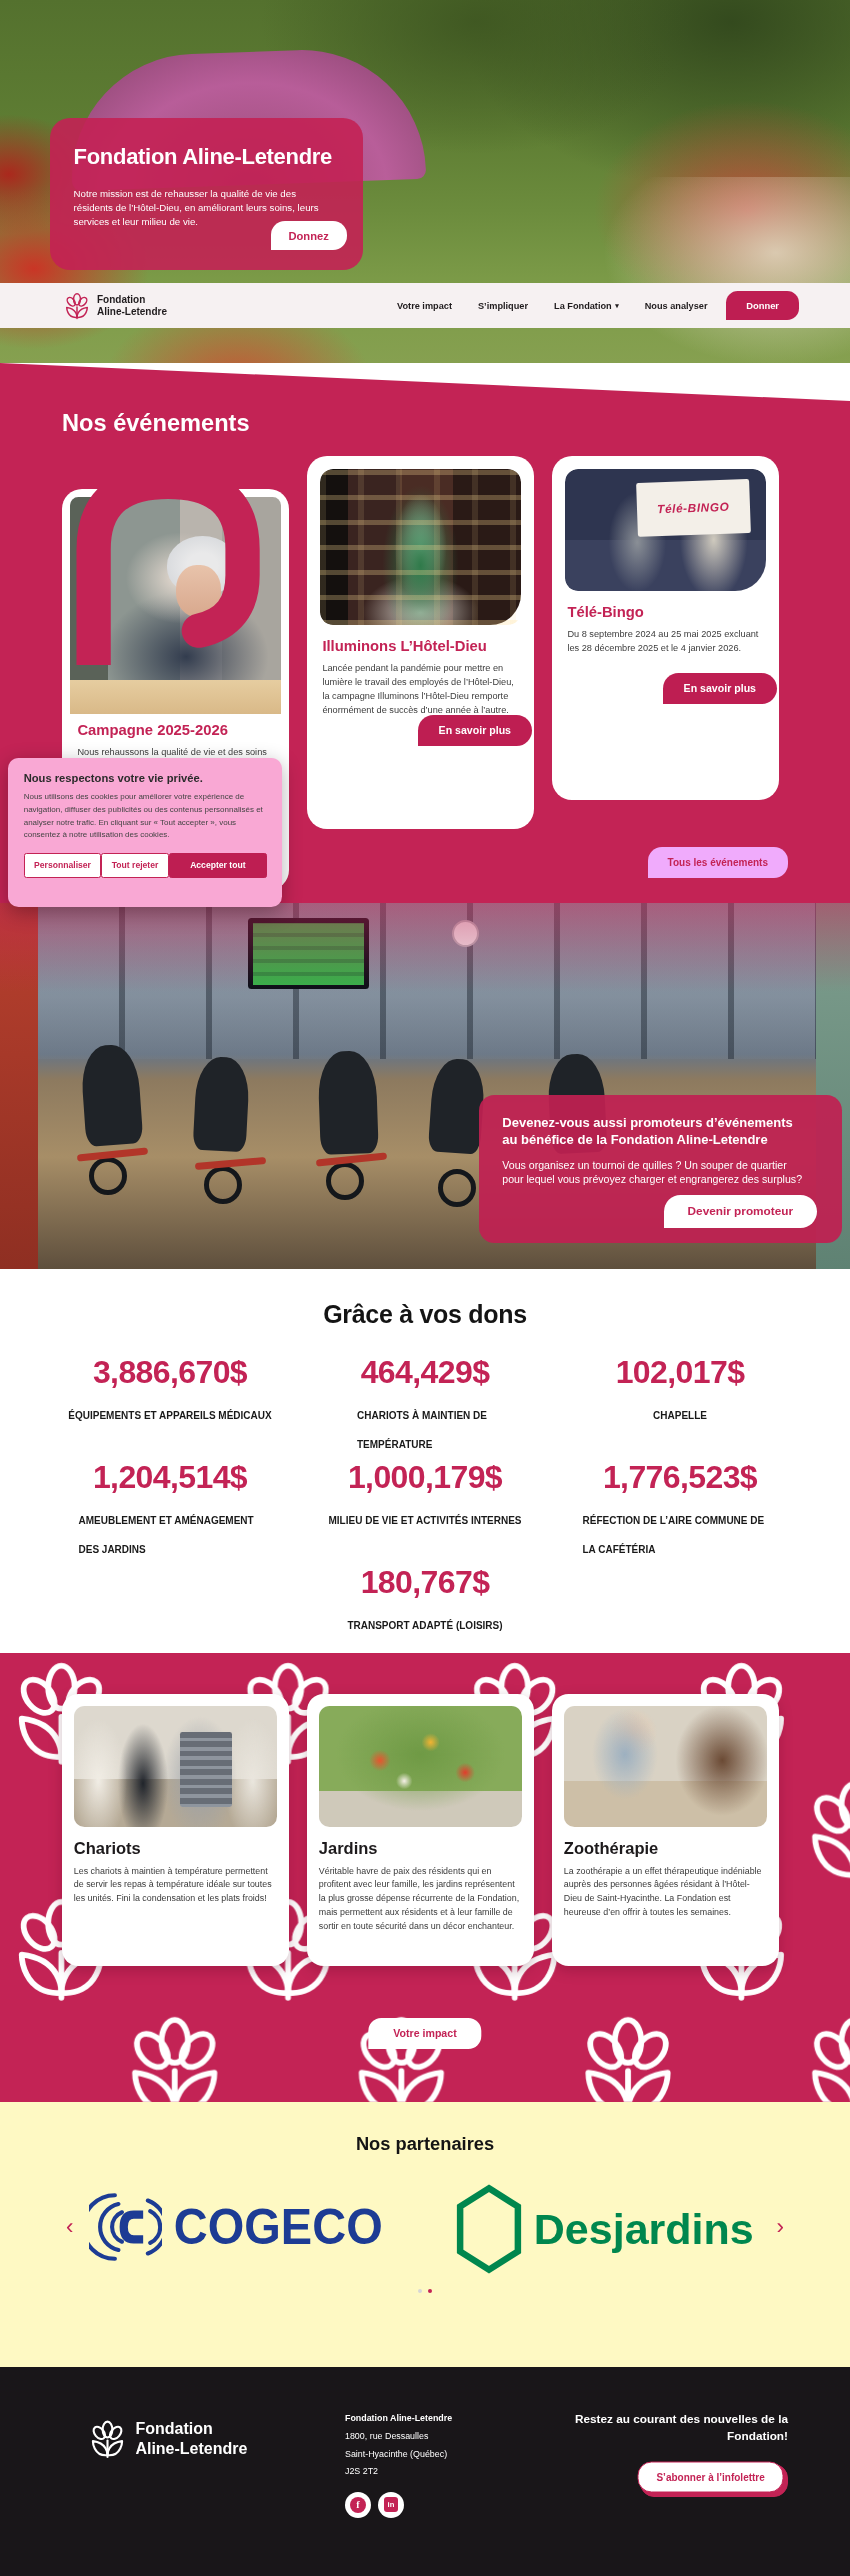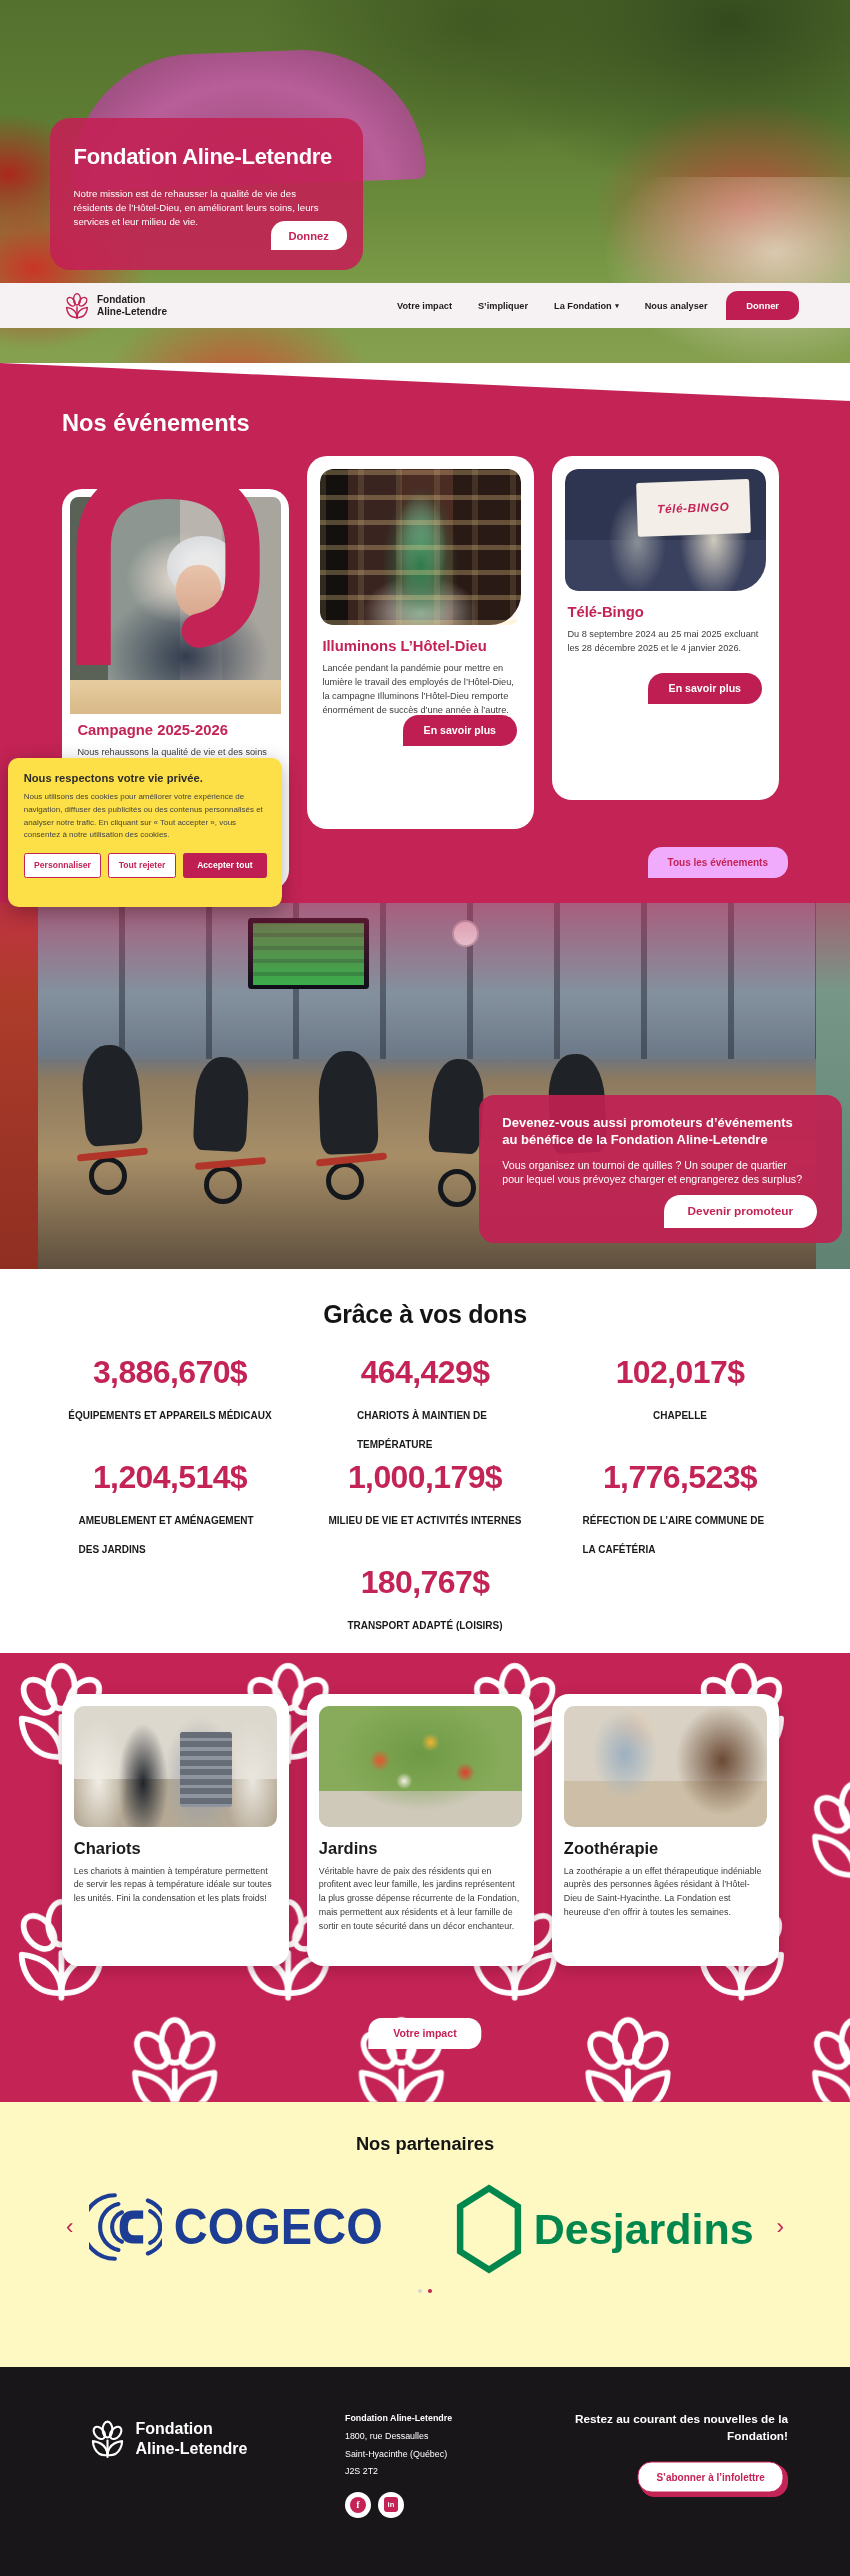--- a/index.html
+++ b/index.html
@@ -45,21 +45,21 @@
     cursor:pointer; font-family:inherit; }
 
   
   .events { position:relative; width:850px; height:540px; background:#C32355;
     clip-path:polygon(0 0, 100% 38px, 100% 100%, 0 100%); }
   .events h2 { position:absolute; left:62px; top:47px; color:#fff; font-size:23.6px; font-weight:bold; }
   .ev-card { position:absolute; background:#fff; border-radius:20px; overflow:hidden; }
   .ev-card .media { position:relative; border-radius:13px; overflow:hidden; }
   .ev-title { color:#C32355; font-size:14.8px; font-weight:bold; margin:11.8px 15.4px 0 15.4px; }
   .ev-text { color:#3c3c3c; font-size:9.2px; line-height:1.5; margin:8.3px 15.4px 0 15.4px; }
-  .btn-more { position:absolute; right:17px; background:#BE1E52; color:#fff; border:none;
+  .btn-more { position:absolute; right:2px; background:#BE1E52; color:#fff; border:none;
     font-weight:bold; font-size:10.6px; padding:9.4px 21px; border-radius:15.4px 15.4px 15.4px 0;
     cursor:pointer; font-family:inherit; }
   .card1 { left:62px; top:126px; width:227px; height:401px; }
   .card1 .media { margin:8.3px; height:213px; border-radius:10.6px; overflow:visible; }
   .media-camp { position:absolute; inset:0; border-radius:8.3px;
     background:
       radial-gradient(77px 65px at 52% 38%, #e8dcd2, rgba(232,220,210,0) 70%),
       radial-gradient(118px 94px at 55% 75%, #323c4e, rgba(50,60,78,0) 70%),
       linear-gradient(90deg,#5a6258 0 18%, #8d9691 18% 52%, #b9b4ad 52% 72%, #a8a59e 72% 100%); }
   .camp-hair { position:absolute; left:46%; top:18%; width:71px; height:59px; border-radius:50% 50% 46% 46%;
@@ -89,25 +89,25 @@
       linear-gradient(180deg,#2e3550 0 58%, #3a415e 58% 100%); }
   .bingo-sign { position:absolute; left:36%; top:10%; width:56%; height:44%; background:#f3efe8;
     border-radius:2.4px; transform:rotate(-2deg); display:flex; align-items:center; justify-content:center;
     color:#C32355; font-weight:bold; font-size:11.8px; font-style:italic; letter-spacing:0.6px; }
   .card2 .btn-more { top:259px; } .card3 .btn-more { top:217px; }
   .btn-all-events { position:absolute; right:62px; top:484px; background:#f0abfc; color:#C32355;
     border:none; font-weight:bold; font-size:10px; padding:10px 20px; border-radius:14px 14px 14px 0;
     cursor:pointer; font-family:inherit; }
 
   
-  .cookie { position:absolute; left:8.3px; top:758px; width:274px; min-height:149px; background:#fde047;
+  .cookie { position:absolute; left:8.3px; top:758px; width:274px; min-height:149px; background:#f9a8d4;
     border-radius:10.6px; box-shadow:0 5.9px 20px rgba(0,0,0,.3); padding:14px 15.4px; z-index:60; }
   .cookie h3 { font-size:11.2px; font-weight:bold; color:#2b2b2b; }
   .cookie p { margin-top:7px; font-size:8px; color:#444; line-height:1.6; }
-  .cookie-btns { display:flex; gap:7px; margin-top:10.6px; }
+  .cookie-btns { display:flex; margin-top:10.6px; }
   .cbtn { font-family:inherit; font-weight:bold; font-size:8.6px; padding:6.5px 9.4px; border-radius:2.4px; cursor:pointer; }
   .cbtn.outline { background:#fff; color:#C32355; border:1.2px solid #C32355; }
   .cbtn.solid { background:#BE1E52; color:#fff; border:1.2px solid #BE1E52; flex:1; }
 
   
   .gym { position:relative; width:850px; height:366px; overflow:hidden;
     background:linear-gradient(180deg,#73808d 0,#7b8795 94px,#697584 151px,#8d7a5f 177px,#a78e67 254px,#5e4f3d 366px); }
   .gym-windows { position:absolute; left:38px; right:34px; top:0; height:156px;
     background:repeating-linear-gradient(90deg, rgba(25,33,43,0) 0 81px, rgba(25,33,43,.45) 81px 87px),
                linear-gradient(180deg, rgba(164,178,190,.5), rgba(120,134,148,.2)); }

